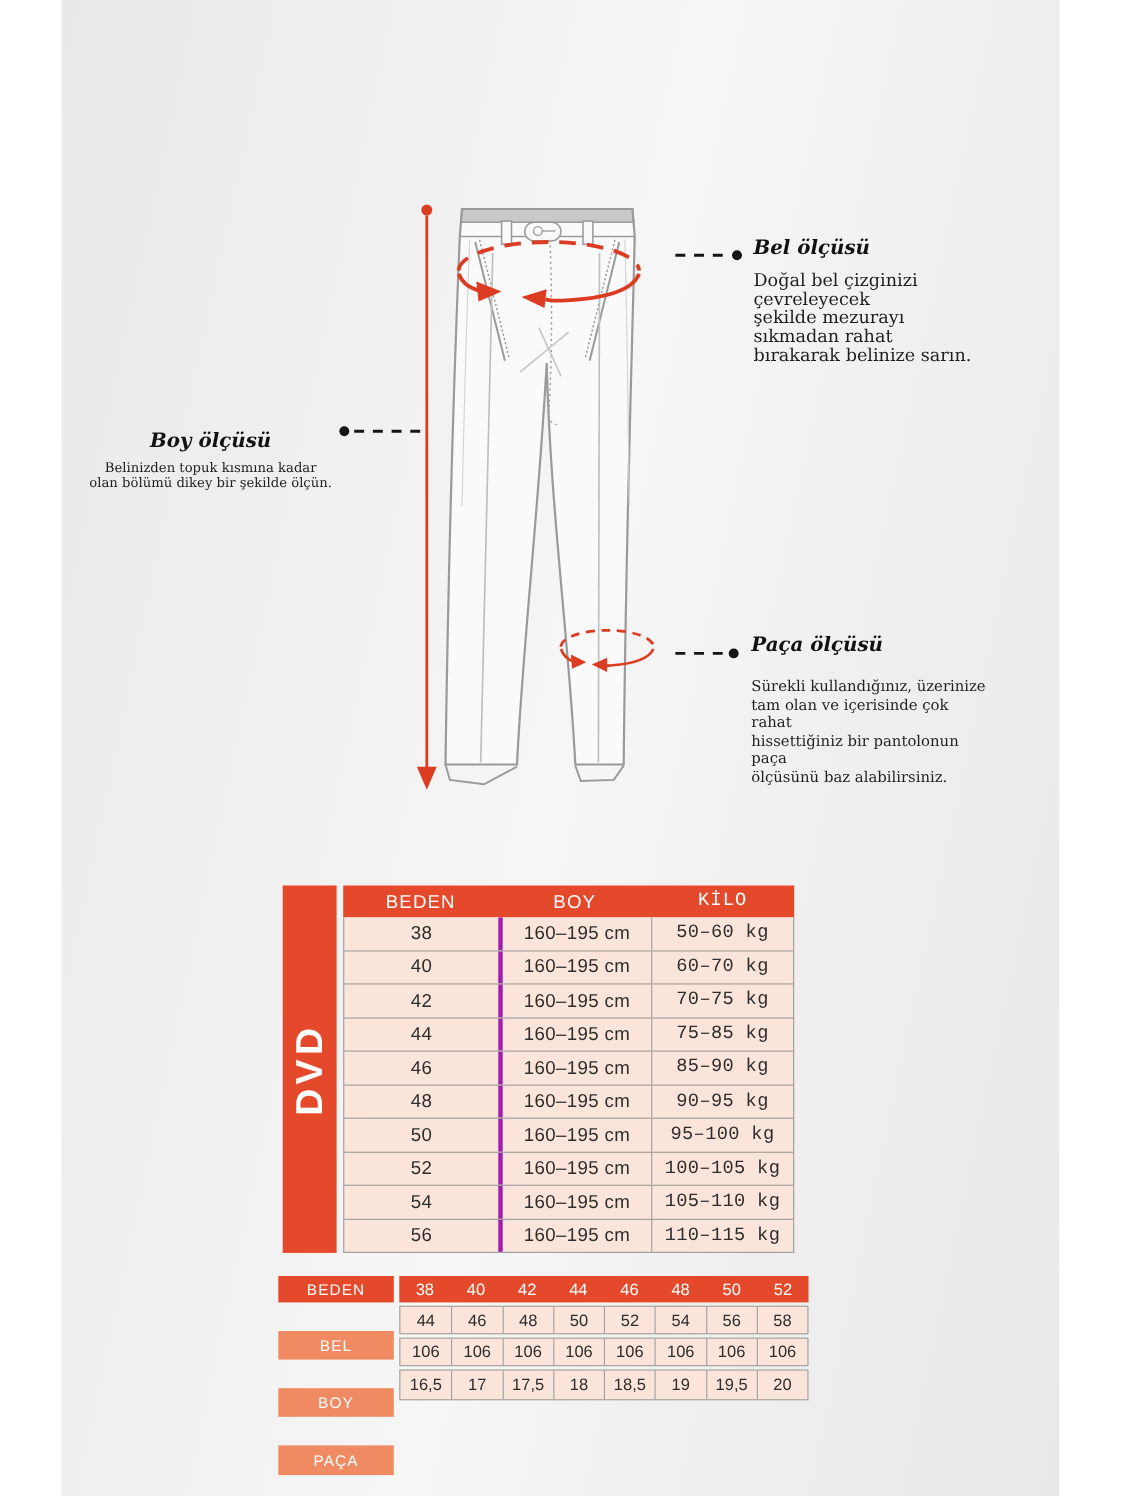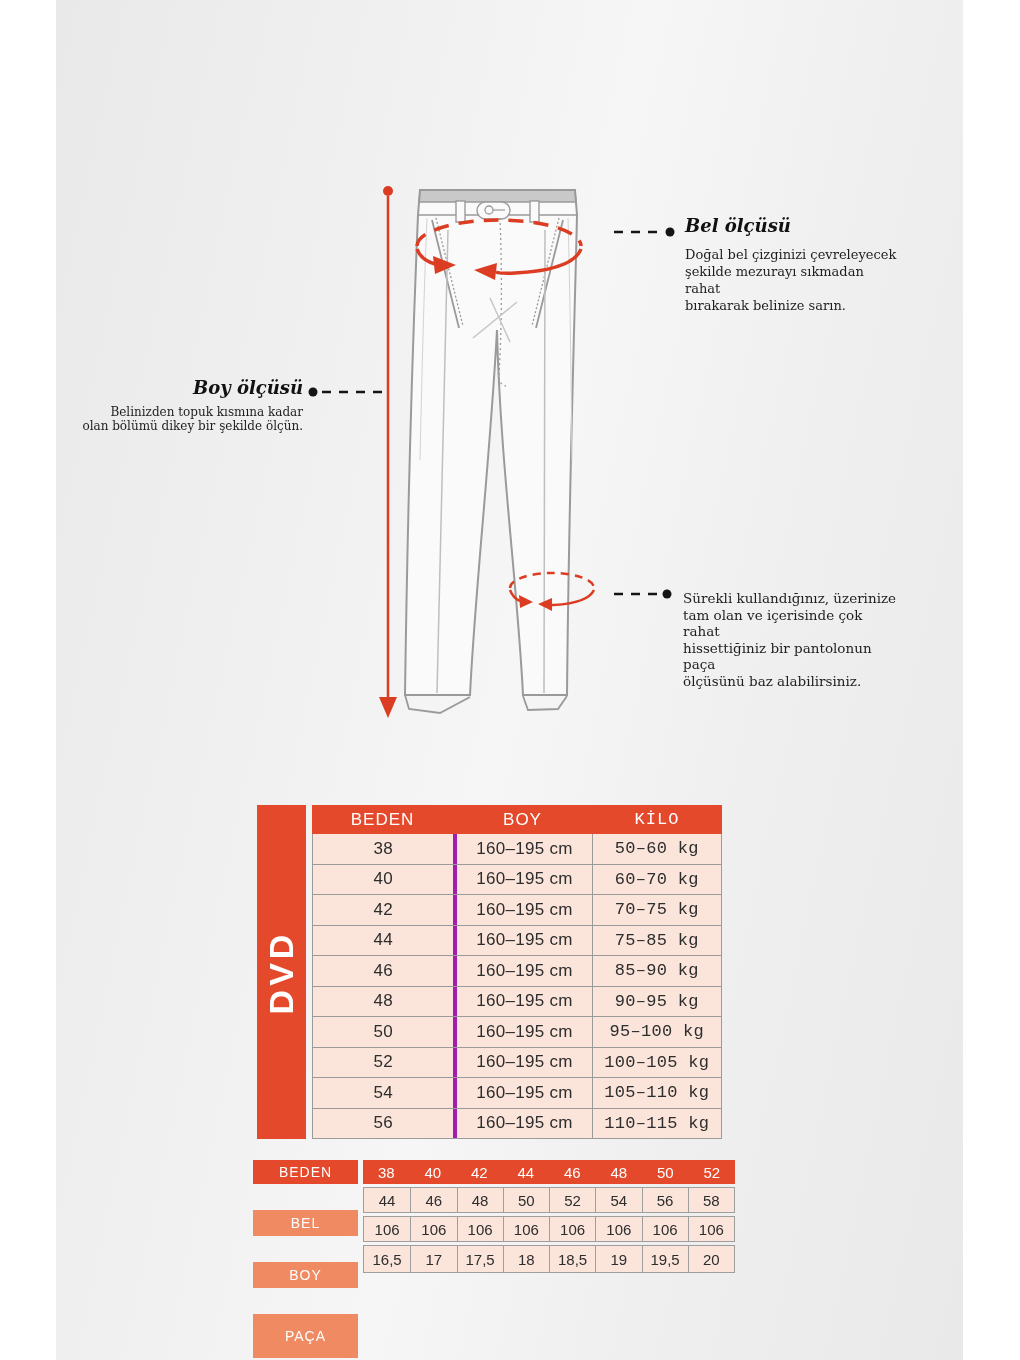--- a/index.html
+++ b/index.html
@@ -7,22 +7,22 @@
   .page { position: relative; width: 1020px; height: 1360px; background: #ffffff; overflow: hidden; margin: 0 auto; }
   .card { position: absolute; left: 56px; top: 0; width: 907px; height: 1360px;
           background: linear-gradient(102deg, #e9e9e9 0%, #f0f0f0 28%, #f6f6f6 50%, #efefef 72%, #e9e9e9 100%); }
 
   
   .ann { position: absolute; color: #161616; }
   .ann-title { font-family: "DejaVu Serif", "Liberation Serif", serif; font-weight: bold; font-style: italic;
                font-size: 18px; line-height: 26px; color: #111111; }
   .ann-desc  { font-family: "DejaVu Serif", "Liberation Serif", serif; color: #1e1e1e; }
   .ann-bel   { left: 685px; top: 213px; width: 215px; }
-  .ann-bel  .ann-desc { margin-top: 7px; font-size: 13px; line-height: 17px; }
-  .ann-boy   { left: 80px;  top: 375px; width: 223px; text-align: right; }
+  .ann-bel  .ann-desc { margin-top: 7px; font-size: 16px; line-height: 17px; }
+  .ann-boy   { left: 80px;  top: 388px; width: 223px; text-align: center; }
   .ann-boy  .ann-desc { margin-top: 5px; font-size: 12px; line-height: 13.5px; }
   .ann-paca  { left: 683px; top: 574px; width: 220px; }
   .ann-paca .ann-desc { margin-top: 16px; font-size: 13.5px; line-height: 16.5px; }
 
   
   .dvd-block { position: absolute; left: 257px; top: 805px; width: 49px; height: 334px;
                background: #E5492B; display: flex; align-items: center; justify-content: center; }
   .dvd-block span { transform: rotate(-90deg); color: #ffffff; font-size: 34px; font-weight: 600;
                     letter-spacing: 4px; white-space: nowrap; }
   .t1 { position: absolute; left: 312px; top: 805px; width: 410px; height: 334px; }
@@ -36,21 +36,21 @@
   .col-b { width: 33.9%; border-left: 4px solid #a21caf; }
   .col-c { width: 31.7%; border-left: 1px solid #9b9b9b; font-family: Liberation Mono, monospace; }
   .t1-head .col-b, .t1-head .col-c { border-left: none; }
 
   
   .t2-labels { position: absolute; left: 253px; top: 1160px; width: 105px; }
   .t2-label { height: 26px; display: flex; align-items: center; justify-content: center;
               color: #ffffff; font-size: 14px; letter-spacing: 1px; margin-bottom: 3px; }
   .t2-label.red { background: #E5492B; height: 24px; }
   .t2-label.salmon { background: #F08A63; margin-top: 26px; }
-  .t2-label:last-child { height: 44px; margin-bottom: 0; }
+  .t2-label:last-child { height: 27px; margin-bottom: 0; }
   .t2-data { position: absolute; left: 363px; top: 1160px; width: 372px; }
   .t2-sizes { height: 24px; background: #E5492B; display: flex; margin-bottom: 3px; }
   .t2-sizes .c { width: 12.5%; display: flex; align-items: center; justify-content: center;
                  color: #ffffff; font-size: 15px; }
   .t2-row { height: 26px; display: flex; background: #FBE5DB; border: 1px solid #9e9e9e; margin-bottom: 3px; }
   .t2-row:last-child { height: 28px; margin-bottom: 18px; }
   .t2-row .c { width: 12.5%; display: flex; align-items: center; justify-content: center;
                color: #2d2d2d; font-size: 15px; }
   .t2-row .c + .c { border-left: 1px solid #9e9e9e; }
 
@@ -143,20 +143,21 @@
 
   <div class="ann ann-boy">
     <div class="ann-title">Boy ölçüsü</div>
     <div class="ann-desc">
       <div>Belinizden topuk kısmına kadar</div>
       <div>olan bölümü dikey bir şekilde ölçün.</div>
     </div>
   </div>
 
   <div class="ann ann-paca">
+    <div class="ann-title">Paça ölçüsü</div>
     <div class="ann-desc">
       <div>Sürekli kullandığınız, üzerinize</div>
       <div>tam olan ve içerisinde çok rahat</div>
       <div>hissettiğiniz bir pantolonun paça</div>
       <div>ölçüsünü baz alabilirsiniz.</div>
     </div>
   </div>
 
   <div class="dvd-block">
     <span>DVD</span>

